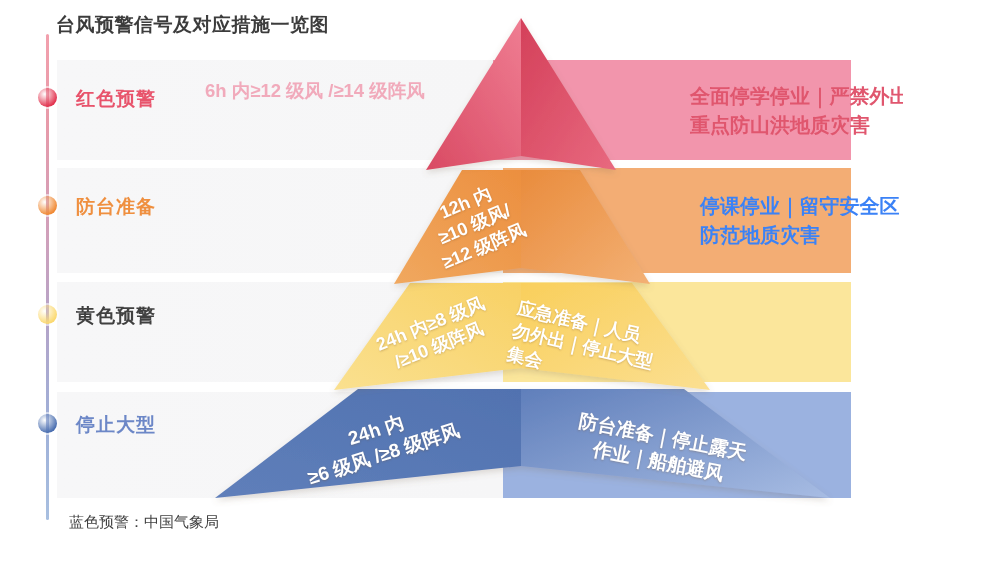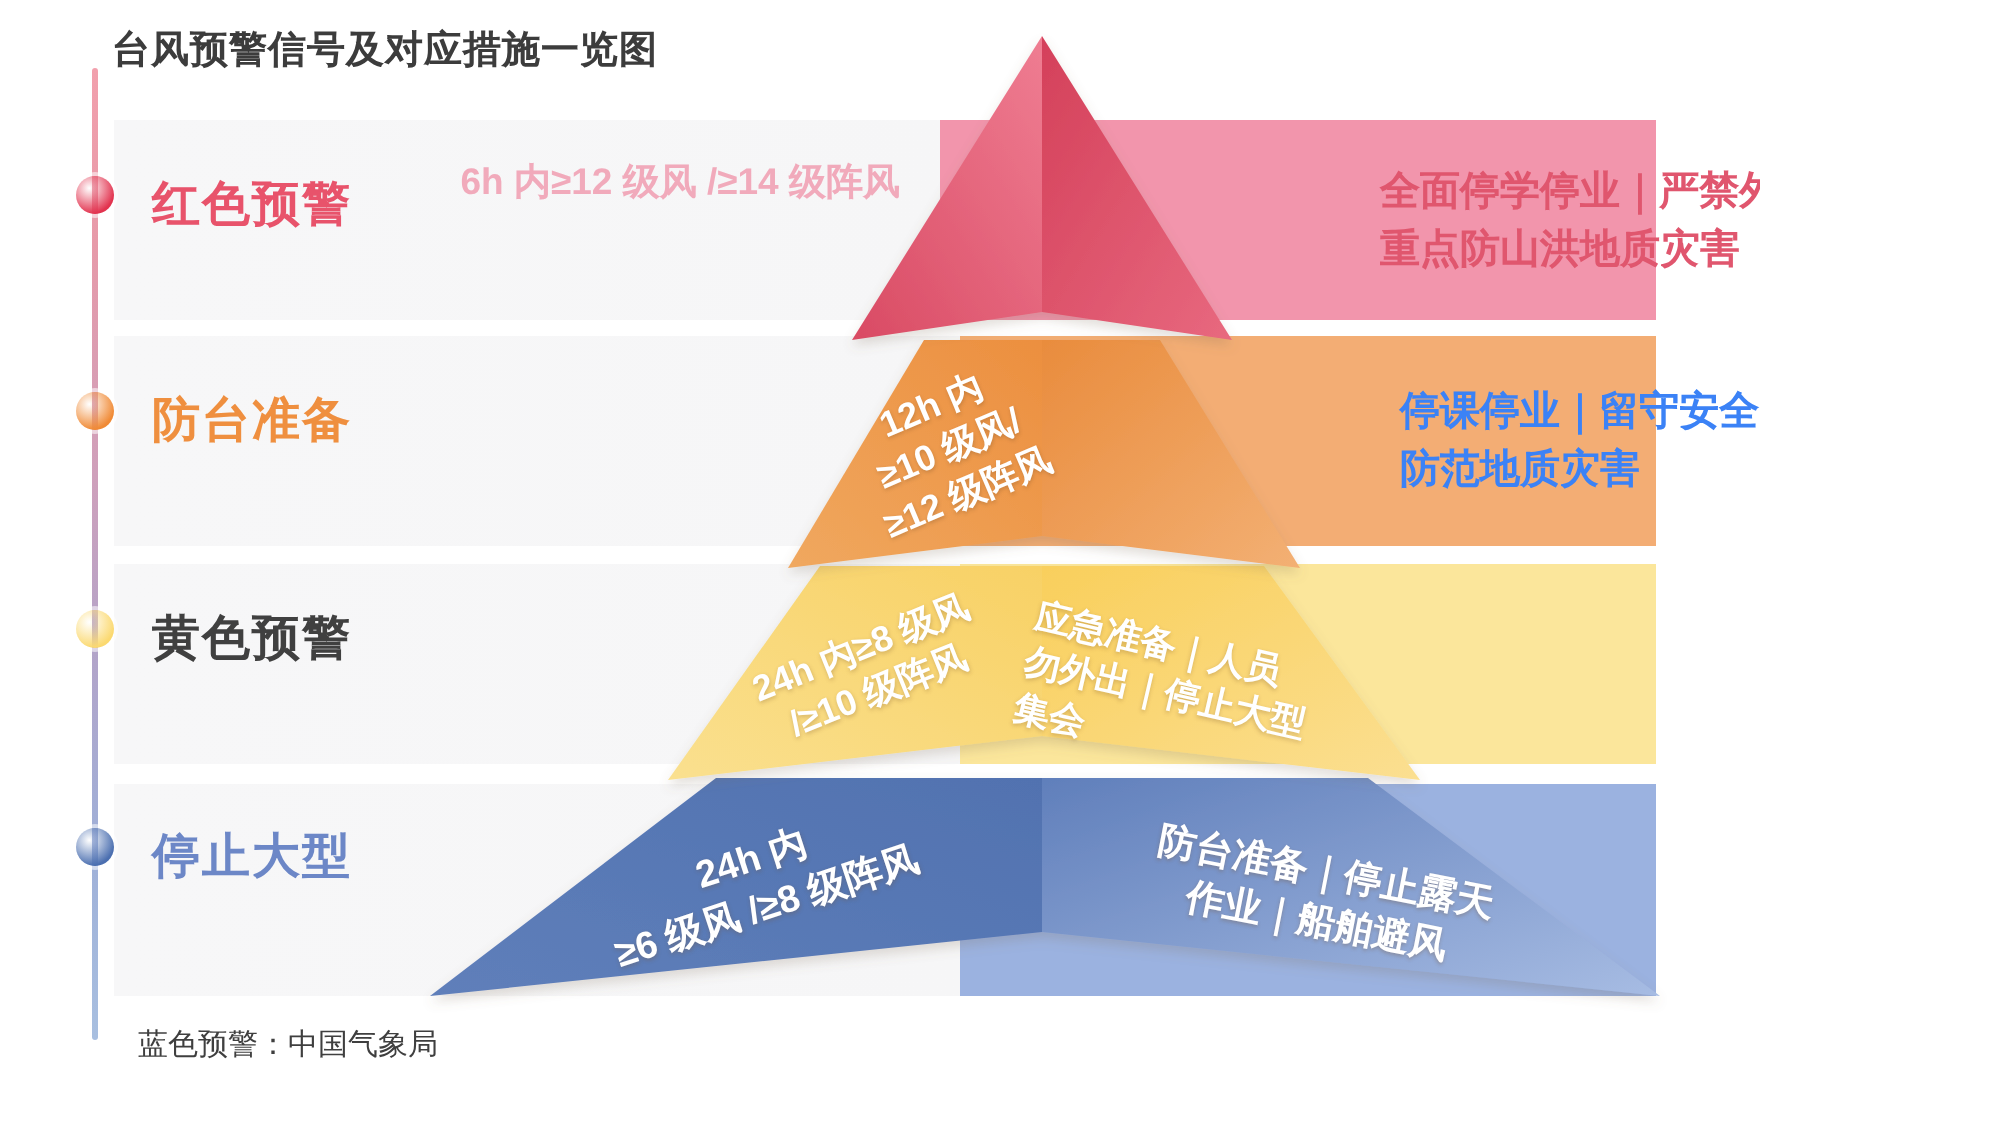--- a/index.html
+++ b/index.html
@@ -3,21 +3,21 @@
 <meta charset="utf-8">
 <style>
   html,body{margin:0;padding:0;}
   body{
     width:1000px;height:563px;
     background:#ffffff;
     font-family:"Liberation Sans","DejaVu Sans",sans-serif;
     overflow:hidden;
     position:relative;
   }
-  #stage{position:absolute;left:0;top:0;width:880px;height:563px;overflow:hidden;}
+  #stage{position:absolute;left:0;top:0;width:880px;height:563px;overflow:hidden;padding-left:23px;}
 
   
   .title{
     position:absolute;left:56px;top:12px;
     font-size:19px;font-weight:bold;color:#3c3c3c;
     letter-spacing:.5px;white-space:nowrap;
   }
 
   
   .band{position:absolute;left:57px;right:52px;}
@@ -36,21 +36,21 @@
     border-radius:2px;
   }
   .tl-dot{
     position:absolute;width:19px;height:19px;border-radius:50%;
     left:37.5px;box-shadow:0 0 0 2px rgba(255,255,255,.55);
   }
 
   
   .lvl-label{
     position:absolute;left:76px;
-    font-size:24px;font-weight:bold;letter-spacing:1px;white-space:nowrap;
+    font-size:19px;font-weight:bold;letter-spacing:1px;white-space:nowrap;
   }
   
   .criteria{
     position:absolute;left:205px;width:245px;
     font-size:18.5px;font-weight:bold;line-height:1.38;
   }
   
   .measures{
     position:absolute;
     font-size:20px;font-weight:bold;line-height:1.45;
@@ -98,21 +98,21 @@
   <div class="tl-dot" id="dot0" style="top: 88px; background: radial-gradient(circle at 35% 32%, rgba(255, 255, 255, 0.133), rgb(226, 51, 79) 72%);"></div>
   <div class="tl-dot" id="dot1" style="top: 196px; background: radial-gradient(circle at 35% 32%, rgba(255, 255, 255, 0.133), rgb(240, 138, 53) 72%);"></div>
   <div class="tl-dot" id="dot2" style="top: 305px; background: radial-gradient(circle at 35% 32%, rgba(255, 255, 255, 0.133), rgb(251, 217, 112) 72%);"></div>
   <div class="tl-dot" id="dot3" style="top: 414px; background: radial-gradient(circle at 35% 32%, rgba(255, 255, 255, 0.133), rgb(75, 111, 176) 72%);"></div>
 
   <div class="lvl-label" id="lbl0" style="top: 86px; color: rgb(232, 83, 107);">红色预警</div>
   <div class="lvl-label" id="lbl1" style="top: 194px; color: rgb(239, 143, 63);">防台准备</div>
   <div class="lvl-label" id="lbl2" style="top: 303px; color: #404040;">黄色预警</div>
   <div class="lvl-label" id="lbl3" style="top: 412px; color: rgb(108, 135, 199);">停止大型</div>
 
-  <div class="criteria" id="crt0" style="top: 78px; color: rgb(241, 170, 187); text-align: right;">6h 内≥12 级风 /≥14 级阵风</div>
+  <div class="criteria" id="crt0" style="top: 78px; color: rgb(241, 170, 187);">6h 内≥12 级风 /≥14 级阵风</div>
 
   <svg id="pyramid" viewBox="0 0 1000 563">
     <defs>
       <linearGradient id="gRedL" x1="0" y1="1" x2="1" y2="0">
         <stop offset="0%" stop-color="#d94a63"></stop>
           <stop offset="100%" stop-color="#ef7d92"></stop>
       </linearGradient>
       <linearGradient id="gRedR" x1="0" y1="0" x2="1" y2="1">
         <stop offset="0%" stop-color="#d4405a"></stop>
           <stop offset="100%" stop-color="#e8697f"></stop>

